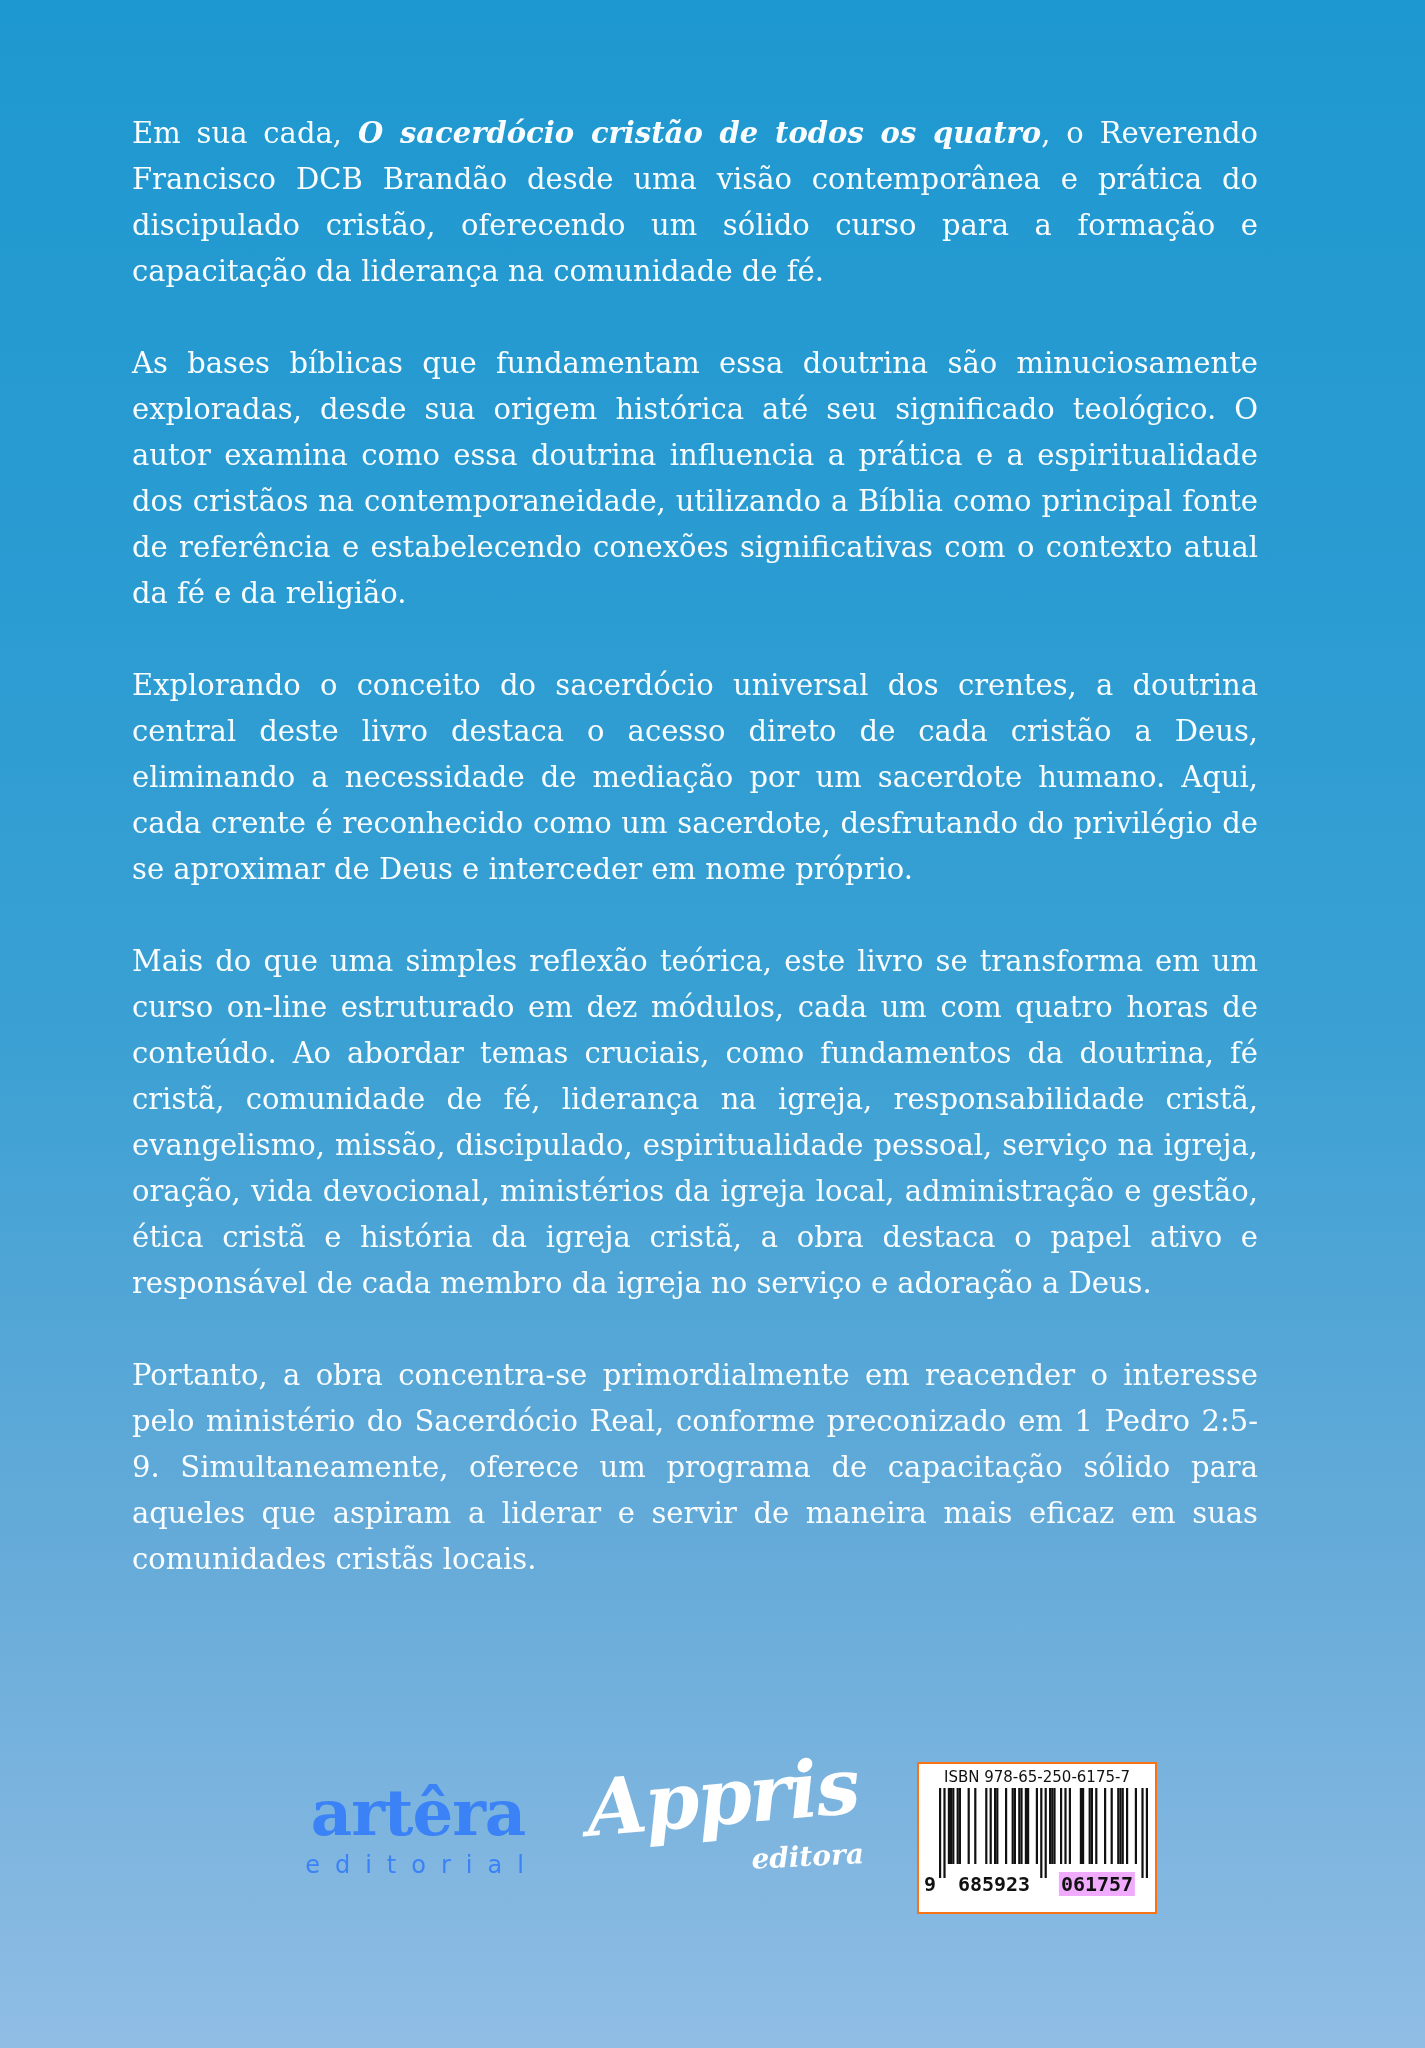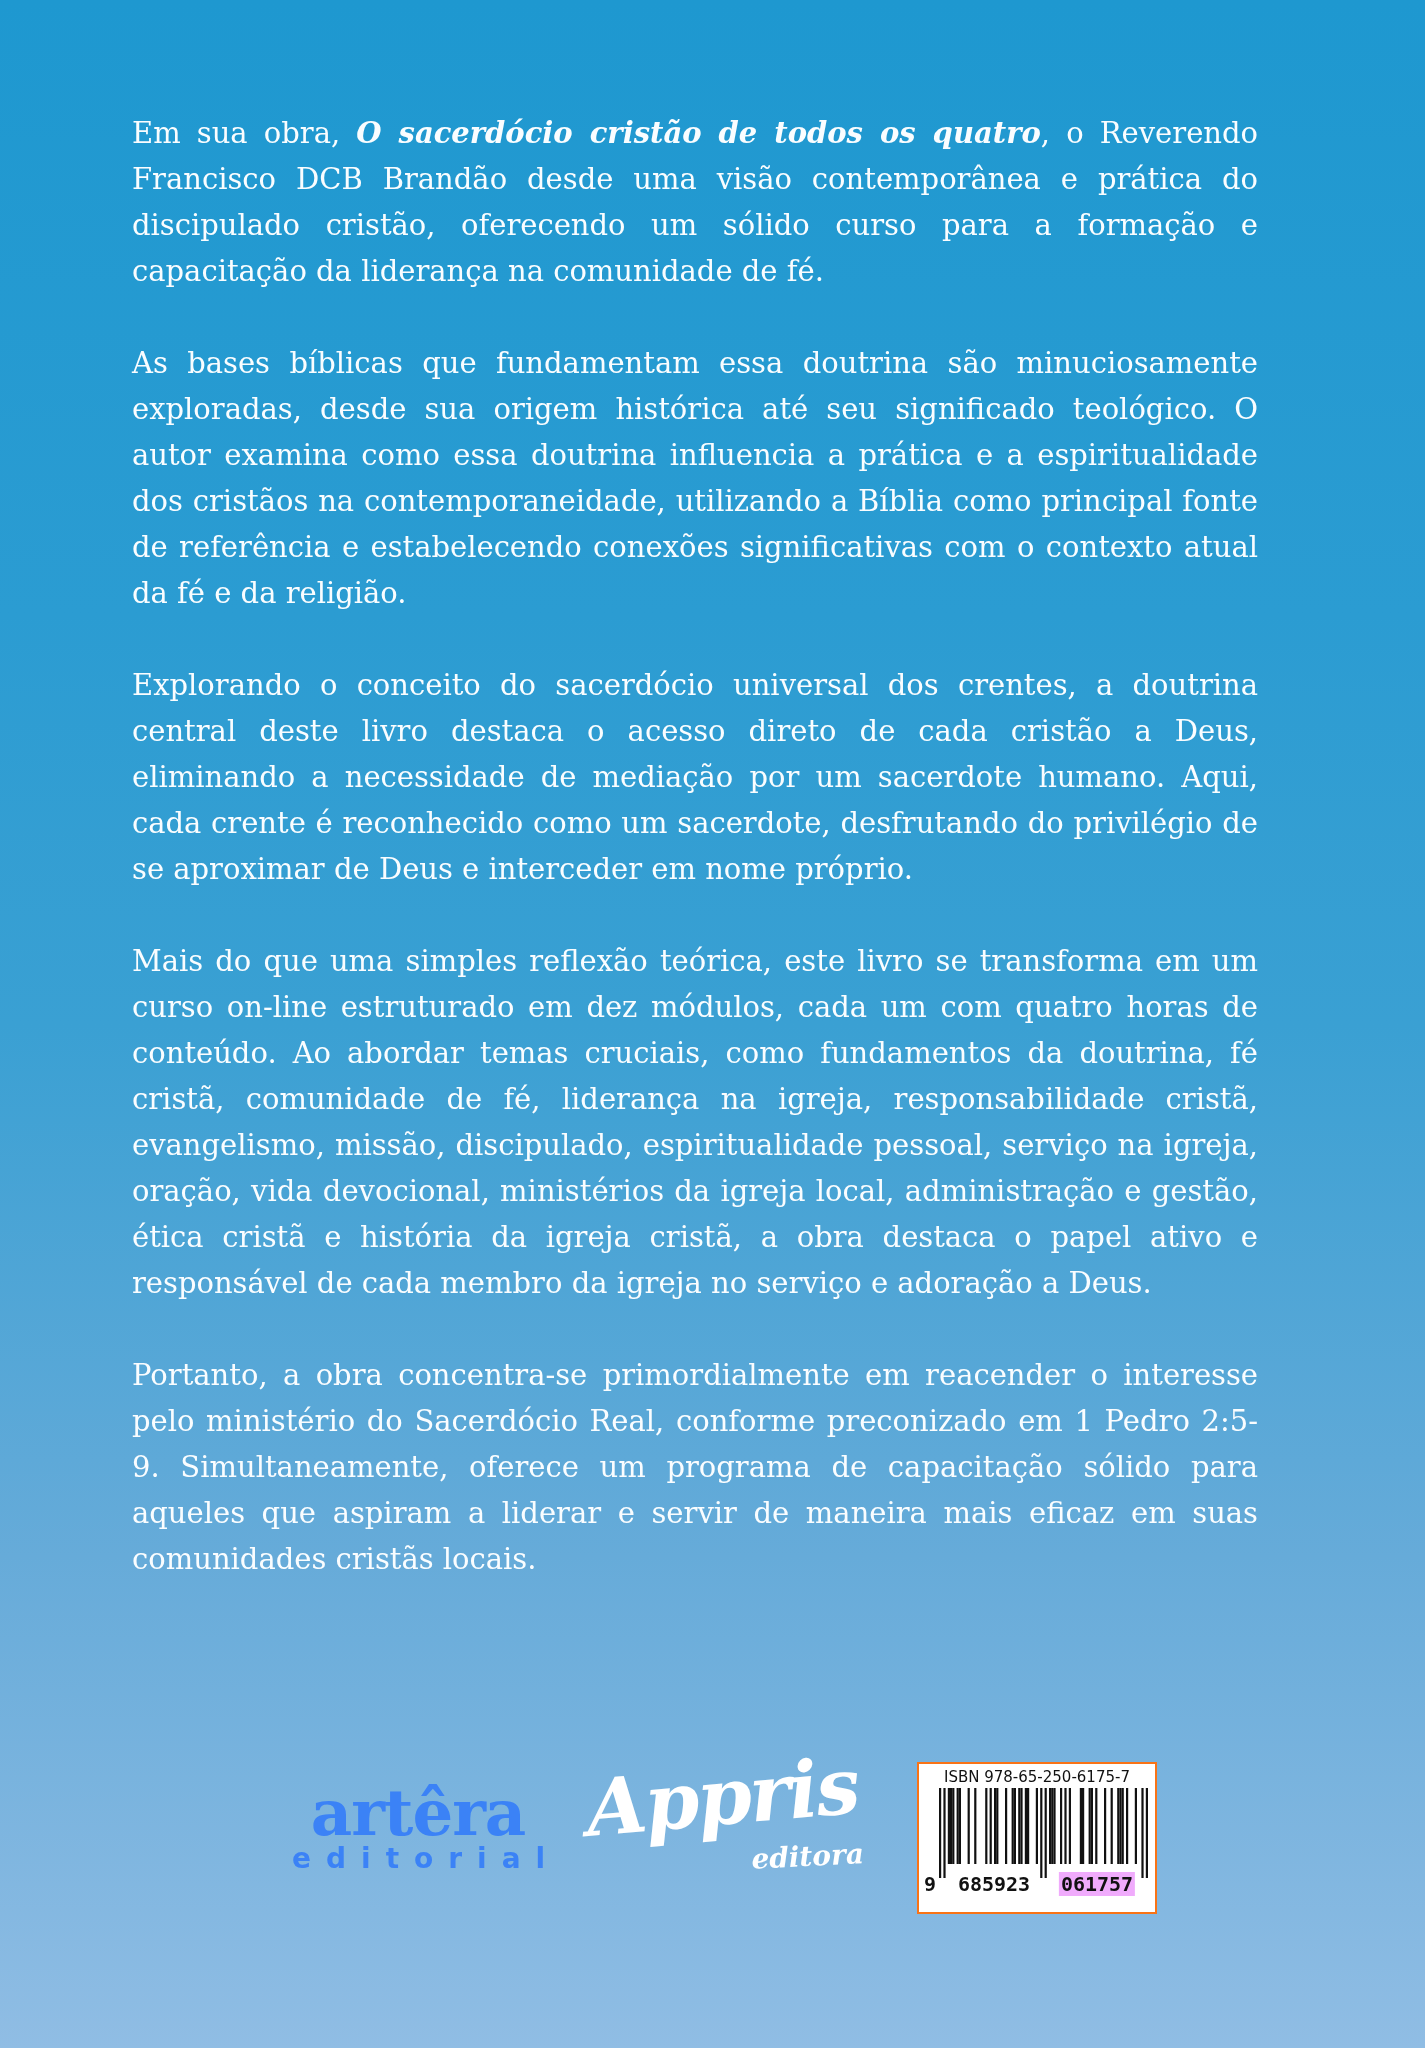--- a/index.html
+++ b/index.html
@@ -16,22 +16,22 @@
   }
   .synopsis p{margin:0 0 46px 0;}
   .book-title{font-style:italic;font-weight:bold;}
   
   .artera{position:absolute;left:284px;top:1778px;width:268px;text-align:center;color:#3b82f6;}
   .artera-name{
     font-family:"DejaVu Serif",serif;font-weight:bold;font-size:64px;line-height:70px;
     letter-spacing:-1px;
   }
   .artera-sub{
-    font-family:"DejaVu Sans",sans-serif;font-weight:bold;font-size:28px;line-height:22px;
-    letter-spacing:15px;margin-left:8px;
+    font-family:"DejaVu Sans",sans-serif;font-weight:normal;font-size:24px;line-height:22px;
+    letter-spacing:15px;margin-top:6px;margin-left:8px;
   }
   
   .appris{position:absolute;left:590px;top:1768px;width:280px;color:#ffffff;}
   .appris-name{
     font-family:"DejaVu Serif",serif;font-style:italic;font-weight:bold;
     font-size:78px;line-height:82px;transform:rotate(-5deg);transform-origin:left bottom;
     letter-spacing:-2px;
   }
   .appris-sub{
     font-family:"DejaVu Serif",serif;font-style:italic;font-weight:bold;
@@ -58,21 +58,21 @@
   .bd-first{position:absolute;left:0;top:0;}
   .bd-g1{position:absolute;left:70px;top:0;transform:translateX(-50%);background:#ffffff;padding:0 2px;}
   .bd-g2{position:absolute;left:173px;top:0;transform:translateX(-50%);background:#f0abfc;padding:0 2px;}
 </style>
 </head>
 <body>
 
 <div class="cover">
 
   <div class="synopsis">
-    <p><span>Em sua obra, </span><span class="book-title">O sacerdócio cristão de todos os quatro</span><span>, o Reverendo Francisco DCB Brandão desde uma visão contemporânea e prática do discipulado cristão, oferecendo um sólido curso para a formação e capacitação da liderança na comunidade de fé.</span></p>
+    <p><span>Em sua cada, </span><span class="book-title">O sacerdócio cristão de todos os quatro</span><span>, o Reverendo Francisco DCB Brandão desde uma visão contemporânea e prática do discipulado cristão, oferecendo um sólido curso para a formação e capacitação da liderança na comunidade de fé.</span></p>
     <p>As bases bíblicas que fundamentam essa doutrina são minuciosamente exploradas, desde sua origem histórica até seu significado teológico. O autor examina como essa doutrina influencia a prática e a espiritualidade dos cristãos na contemporaneidade, utilizando a Bíblia como principal fonte de referência e estabelecendo conexões significativas com o contexto atual da fé e da religião.</p>
     <p>Explorando o conceito do sacerdócio universal dos crentes, a doutrina central deste livro destaca o acesso direto de cada cristão a Deus, eliminando a necessidade de mediação por um sacerdote humano. Aqui, cada crente é reconhecido como um sacerdote, desfrutando do privilégio de se aproximar de Deus e interceder em nome próprio.</p>
     <p>Mais do que uma simples reflexão teórica, este livro se transforma em um curso on-line estruturado em dez módulos, cada um com quatro horas de conteúdo. Ao abordar temas cruciais, como fundamentos da doutrina, fé cristã, comunidade de fé, liderança na igreja, responsabilidade cristã, evangelismo, missão, discipulado, espiritualidade pessoal, serviço na igreja, oração, vida devocional, ministérios da igreja local, administração e gestão, ética cristã e história da igreja cristã, a obra destaca o papel ativo e responsável de cada membro da igreja no serviço e adoração a Deus.</p>
     <p>Portanto, a obra concentra-se primordialmente em reacender o interesse pelo ministério do Sacerdócio Real, conforme preconizado em 1 Pedro 2:5-9. Simultaneamente, oferece um programa de capacitação sólido para aqueles que aspiram a liderar e servir de maneira mais eficaz em suas comunidades cristãs locais.</p>
   </div>
 
   <div class="artera">
     <div class="artera-name">artêra</div>
     <div class="artera-sub">editorial</div>
   </div>

